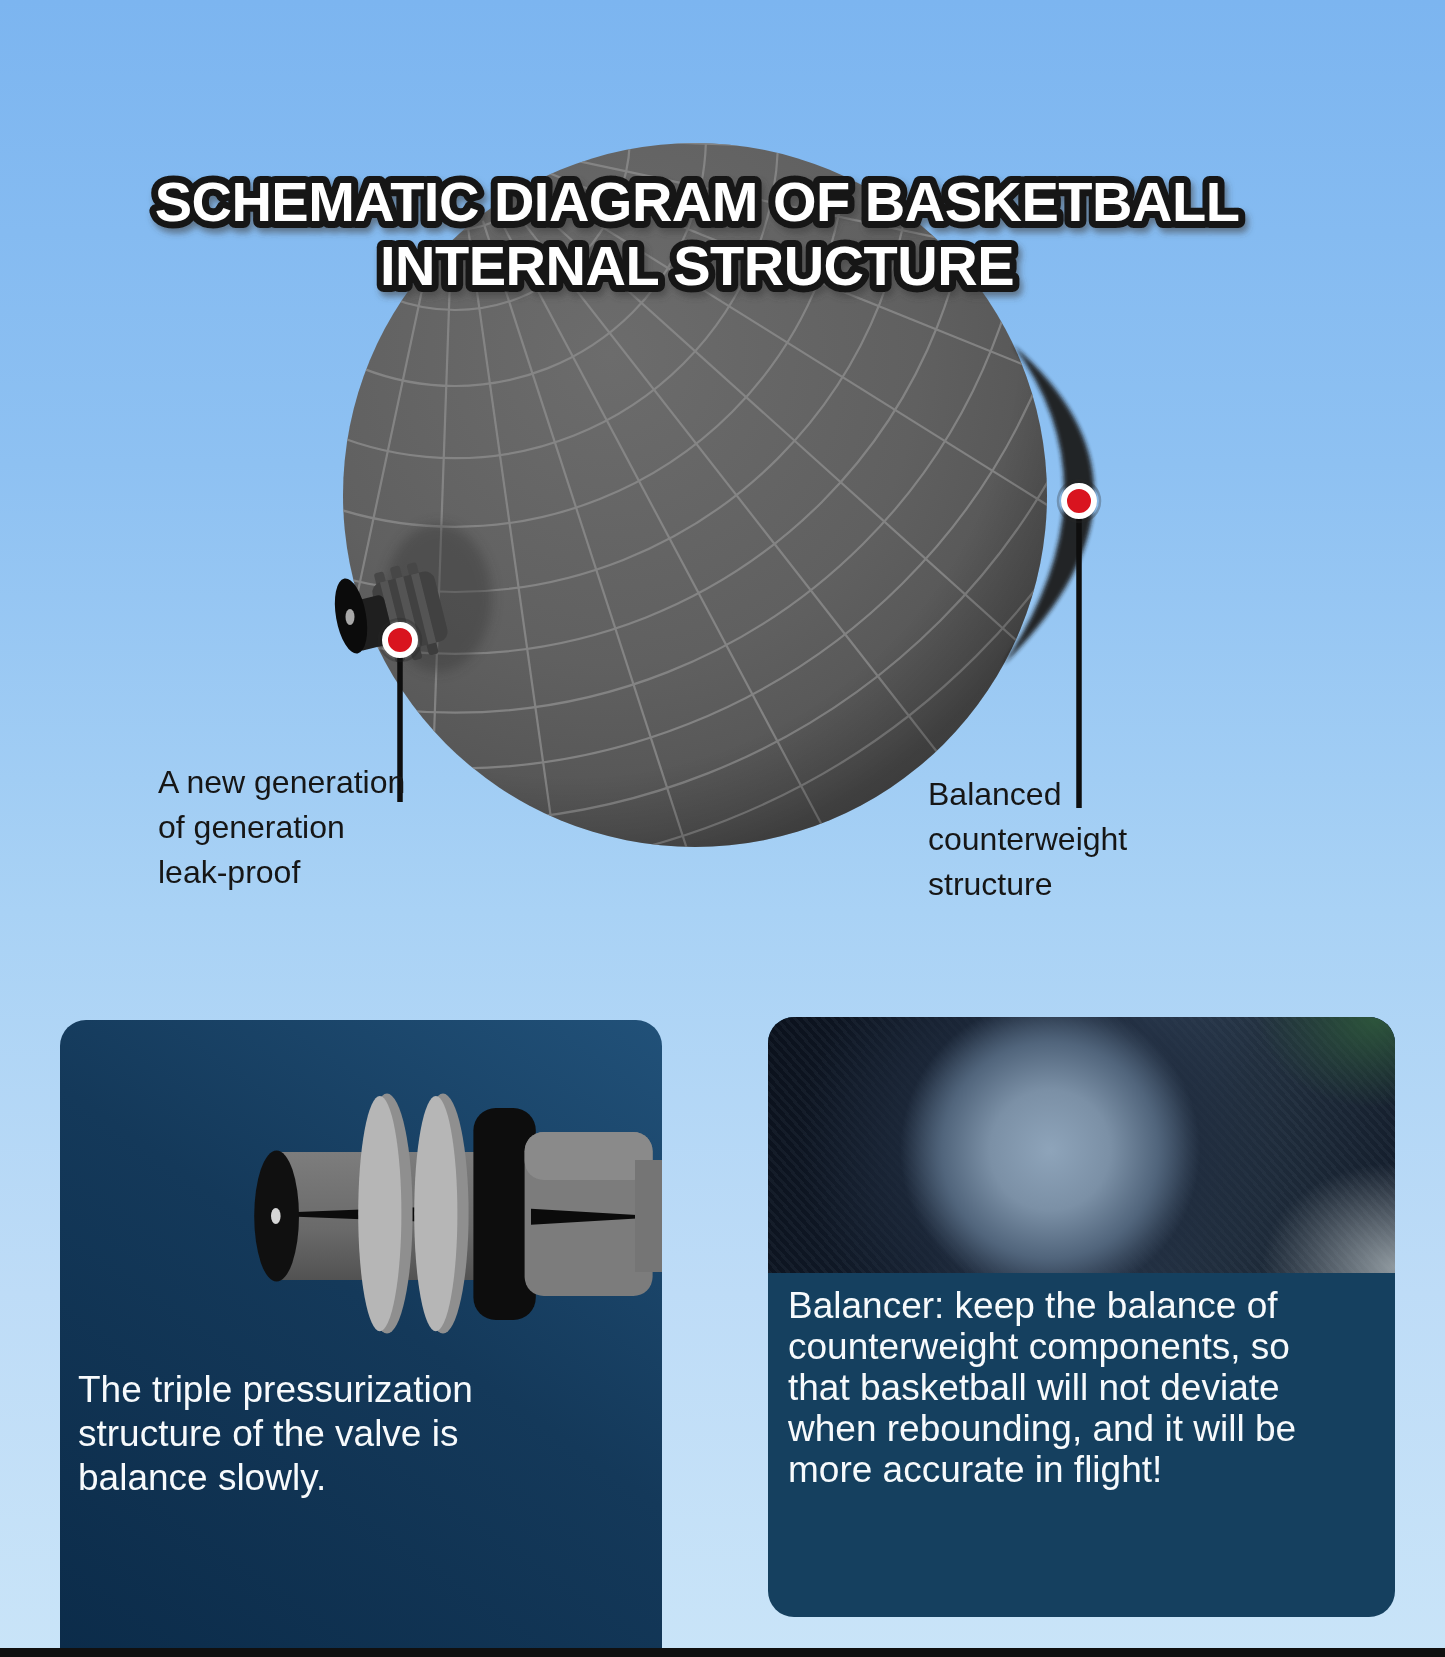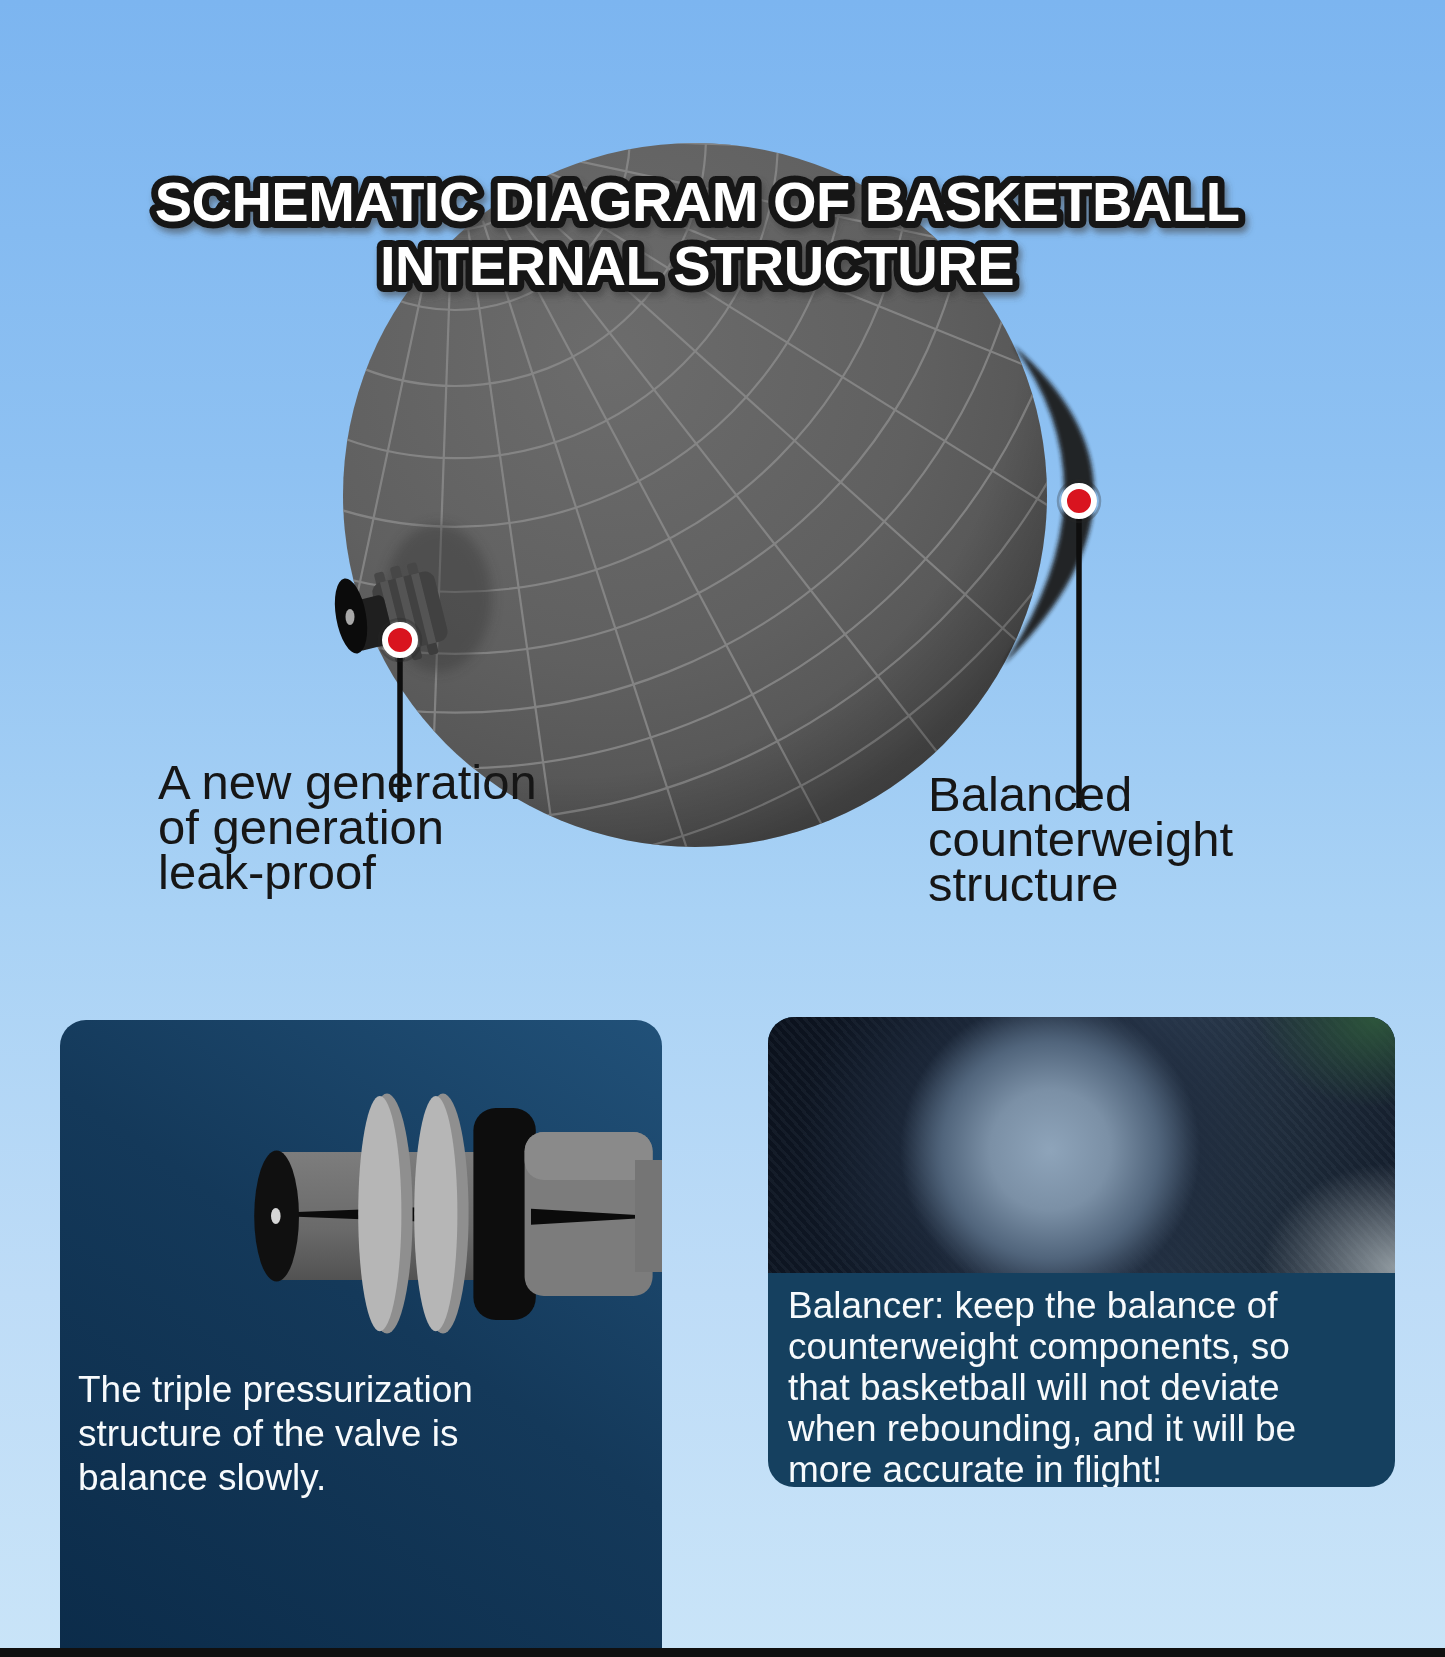--- a/index.html
+++ b/index.html
@@ -14,36 +14,36 @@
   
   #title-svg{position:absolute;left:0;top:0;width:1445px;height:340px;}
   .t-stroke{fill:none;stroke:#161616;stroke-width:14px;stroke-linejoin:round;
             font-weight:bold;font-size:56px;letter-spacing:-0.5px;}
   .t-fill{fill:#ffffff;font-weight:bold;font-size:56px;letter-spacing:-0.5px;}
 
   
   #ball-svg{position:absolute;left:0;top:0;width:1445px;height:1010px;}
 
   
-  .callout{position:absolute;color:#161616;font-size:49px;line-height:45px;}
+  .callout{position:absolute;color:#161616;font-size:32px;line-height:45px;}
   #callout-left{left:158px;top:760px;}
   #callout-right{left:928px;top:772px;}
 
   
   .panel{position:absolute;border-radius:26px;overflow:hidden;}
   #panel-valve{
     left:60px;top:1020px;width:602px;height:663px;
     background:linear-gradient(215deg,#215179 0%,#14395a 45%,#0b2b49 100%);
   }
   #valve-illustration{position:absolute;left:0;top:0;width:602px;height:360px;}
   .panel-caption{position:absolute;color:#f7fafc;font-size:37px;line-height:44px;}
   #panel-valve .panel-caption{left:18px;top:348px;}
 
   #panel-balancer{
-    left:768px;top:1017px;width:627px;height:470px;
+    left:768px;top:1017px;width:627px;height:600px;
     background:#15405f;
   }
   #balancer-photo{
     position:absolute;left:0;top:0;width:627px;height:256px;
     background:
       radial-gradient(150px 150px at 45% 52%, #8ea4ba 0%, #7b90a6 40%, #51657c 72%, rgba(40,55,75,0) 100%),
       radial-gradient(250px 235px at 45% 50%, rgba(60,80,104,.95) 0%, rgba(30,42,60,.85) 55%, rgba(15,22,35,0) 100%),
       radial-gradient(170px 130px at 97% 0%, rgba(46,88,60,.95), rgba(46,88,60,0) 70%),
       radial-gradient(190px 150px at 100% 98%, rgba(165,175,180,.85), rgba(165,175,180,0) 70%),
       repeating-linear-gradient(48deg, rgba(130,150,170,.07) 0 3px, rgba(0,0,0,0) 3px 7px),

